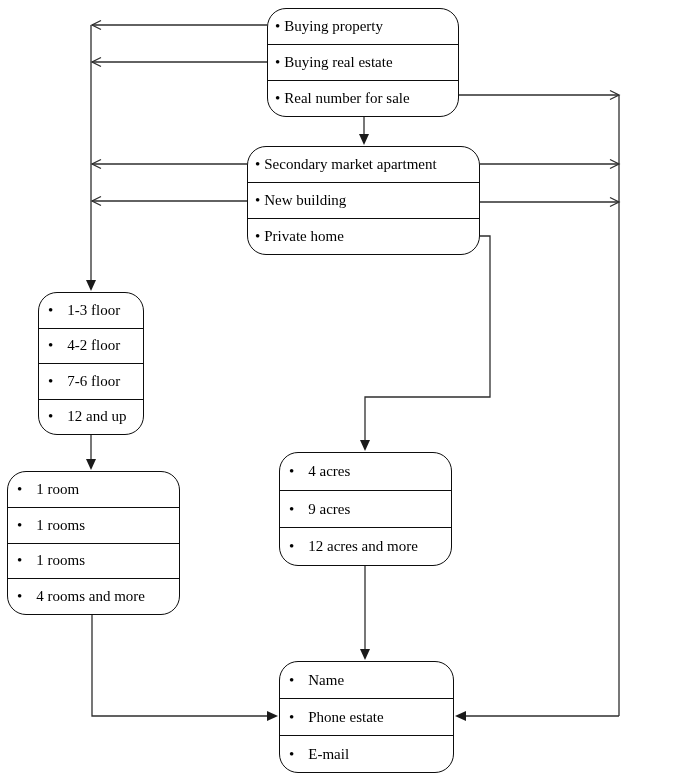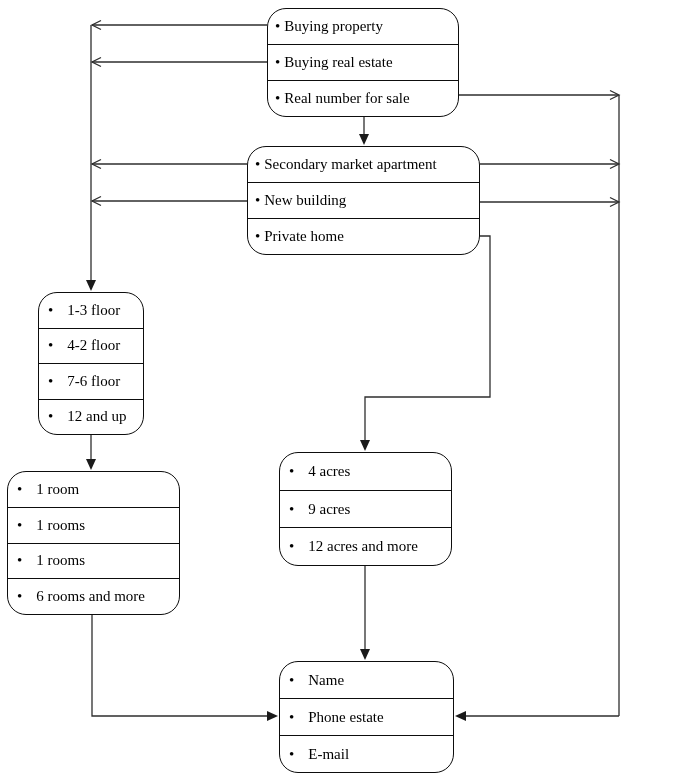--- a/index.html
+++ b/index.html
@@ -147,21 +147,21 @@
     <div class="row">
       <span class="bullet">•</span>
       <span>1 rooms</span>
     </div>
     <div class="row">
       <span class="bullet">•</span>
       <span>1 rooms</span>
     </div>
     <div class="row">
       <span class="bullet">•</span>
-      <span>6 rooms and more</span>
+      <span>4 rooms and more</span>
     </div>
   </div>
 
   <div class="box loose" style="left:279px; top:452px; width:173px; height:114px;">
     <div class="row">
       <span class="bullet">•</span>
       <span>4 acres</span>
     </div>
     <div class="row">
       <span class="bullet">•</span>

